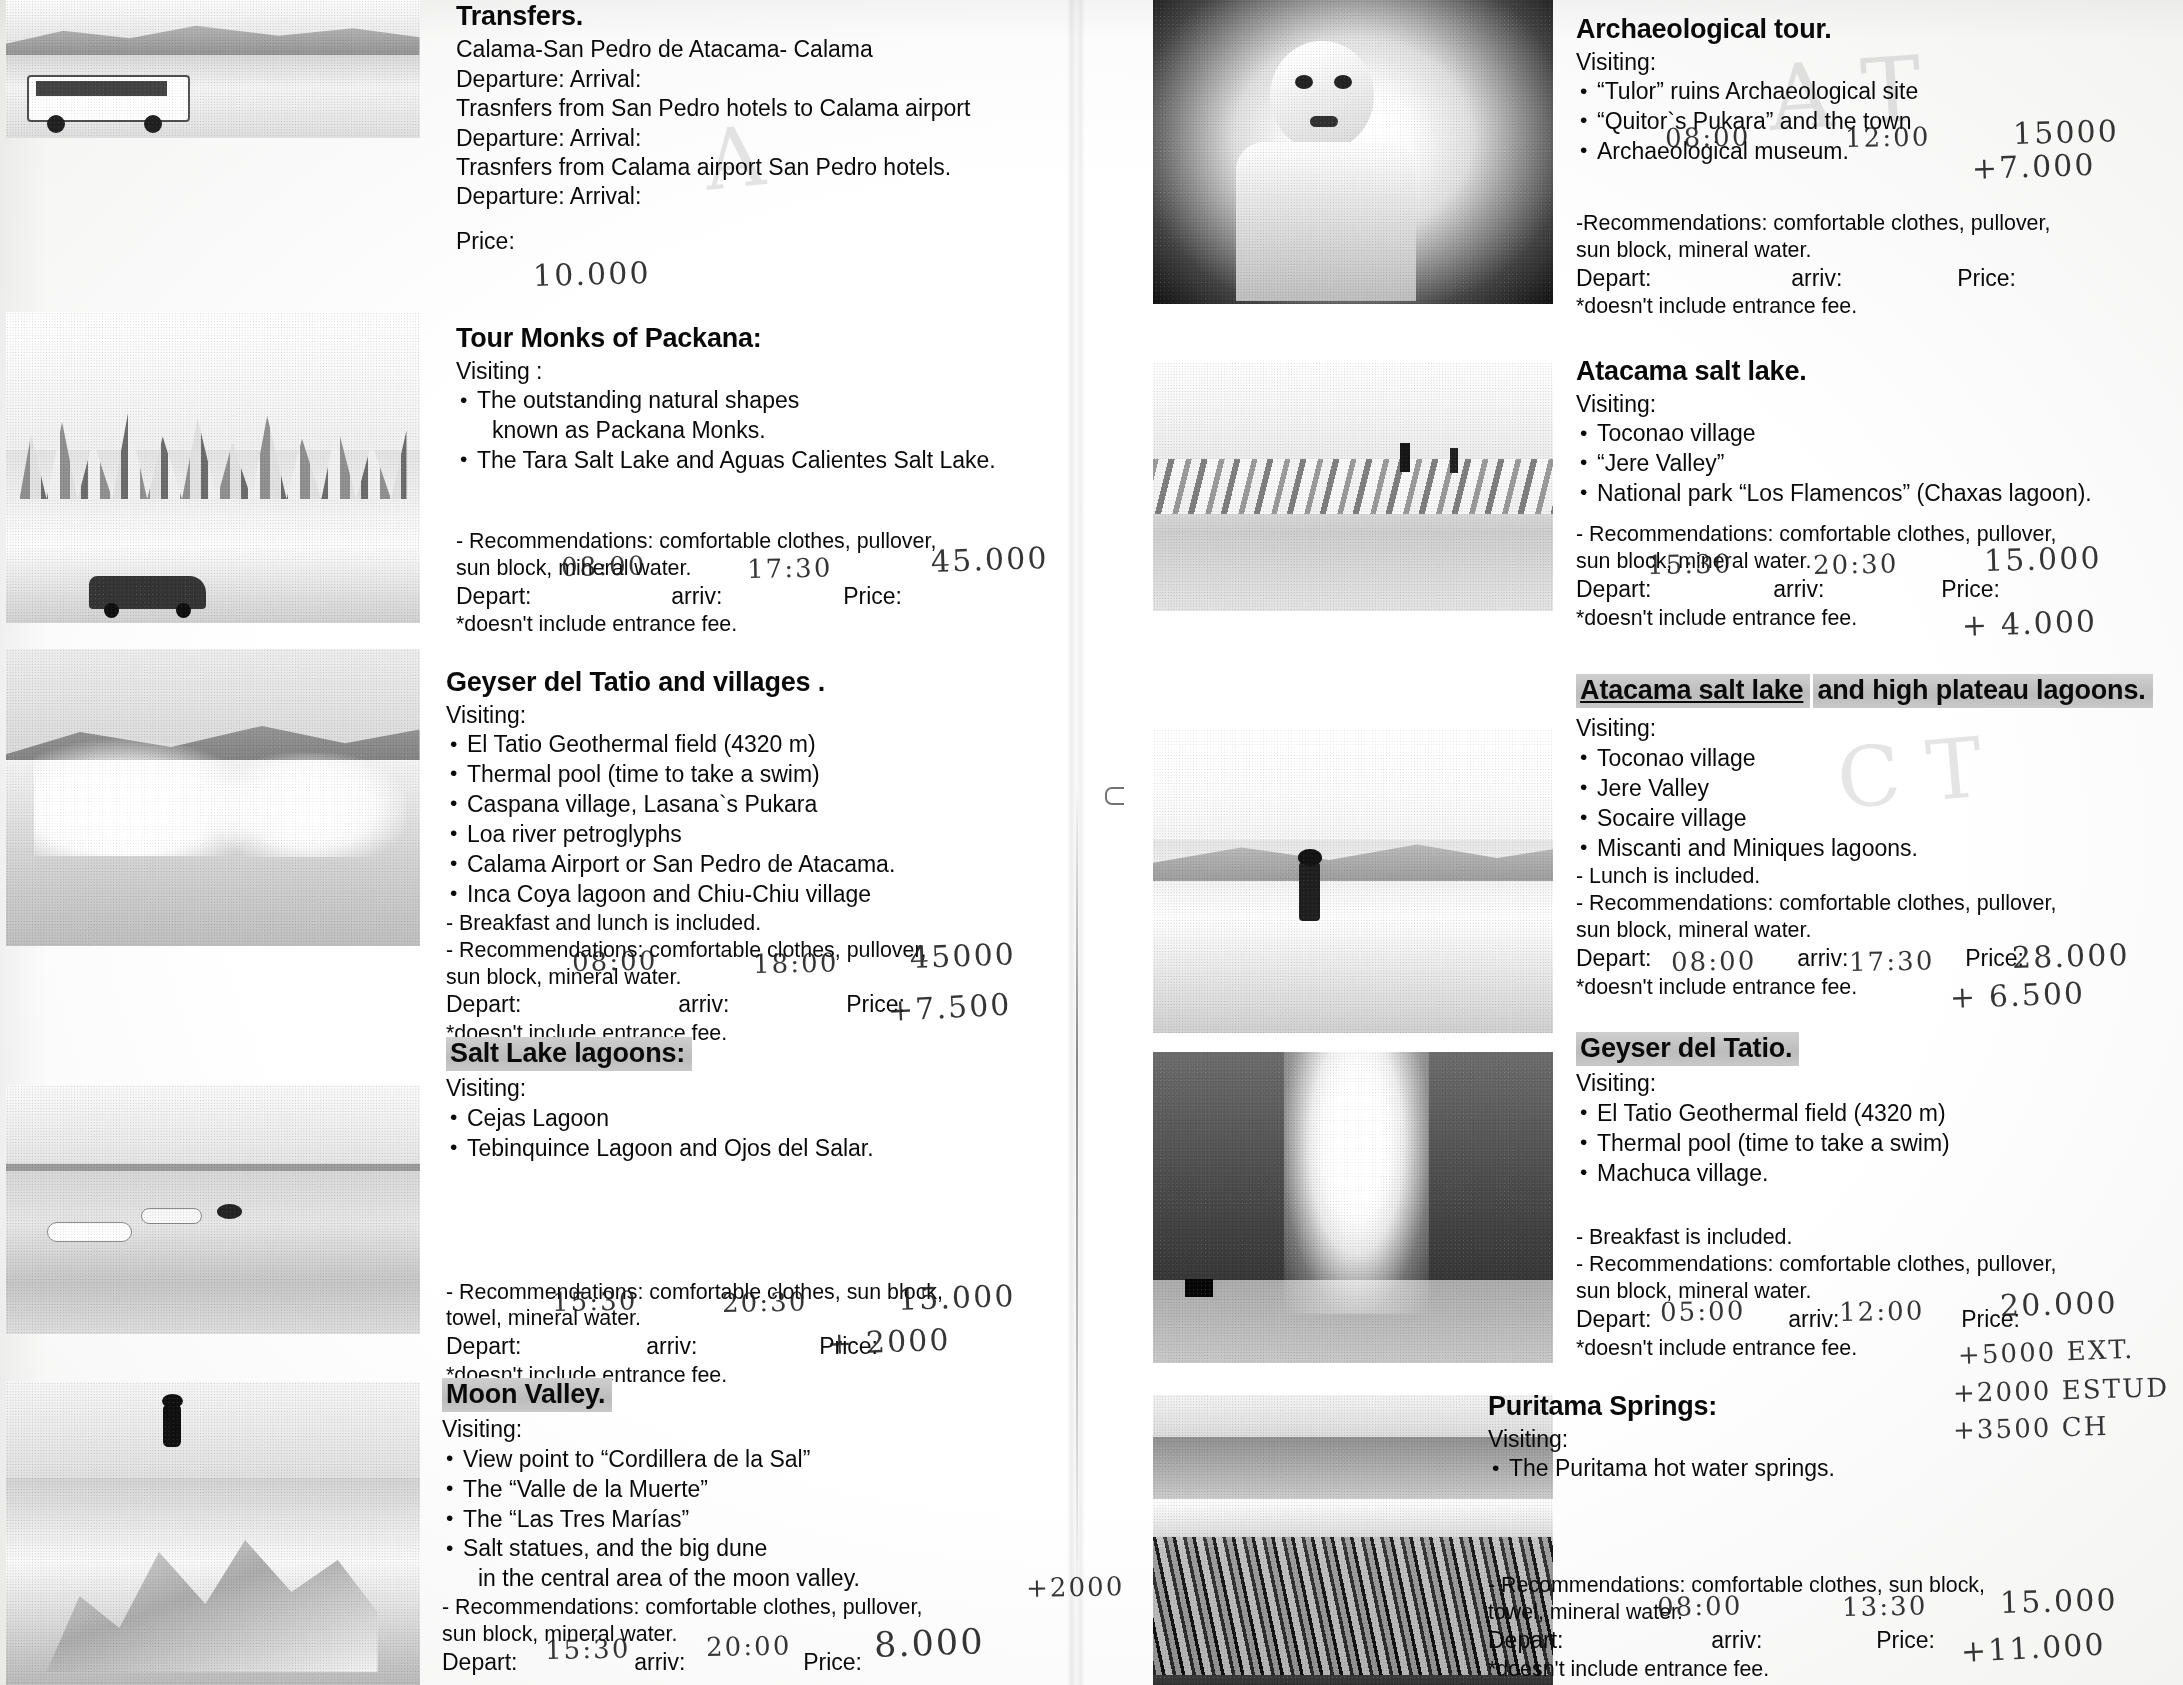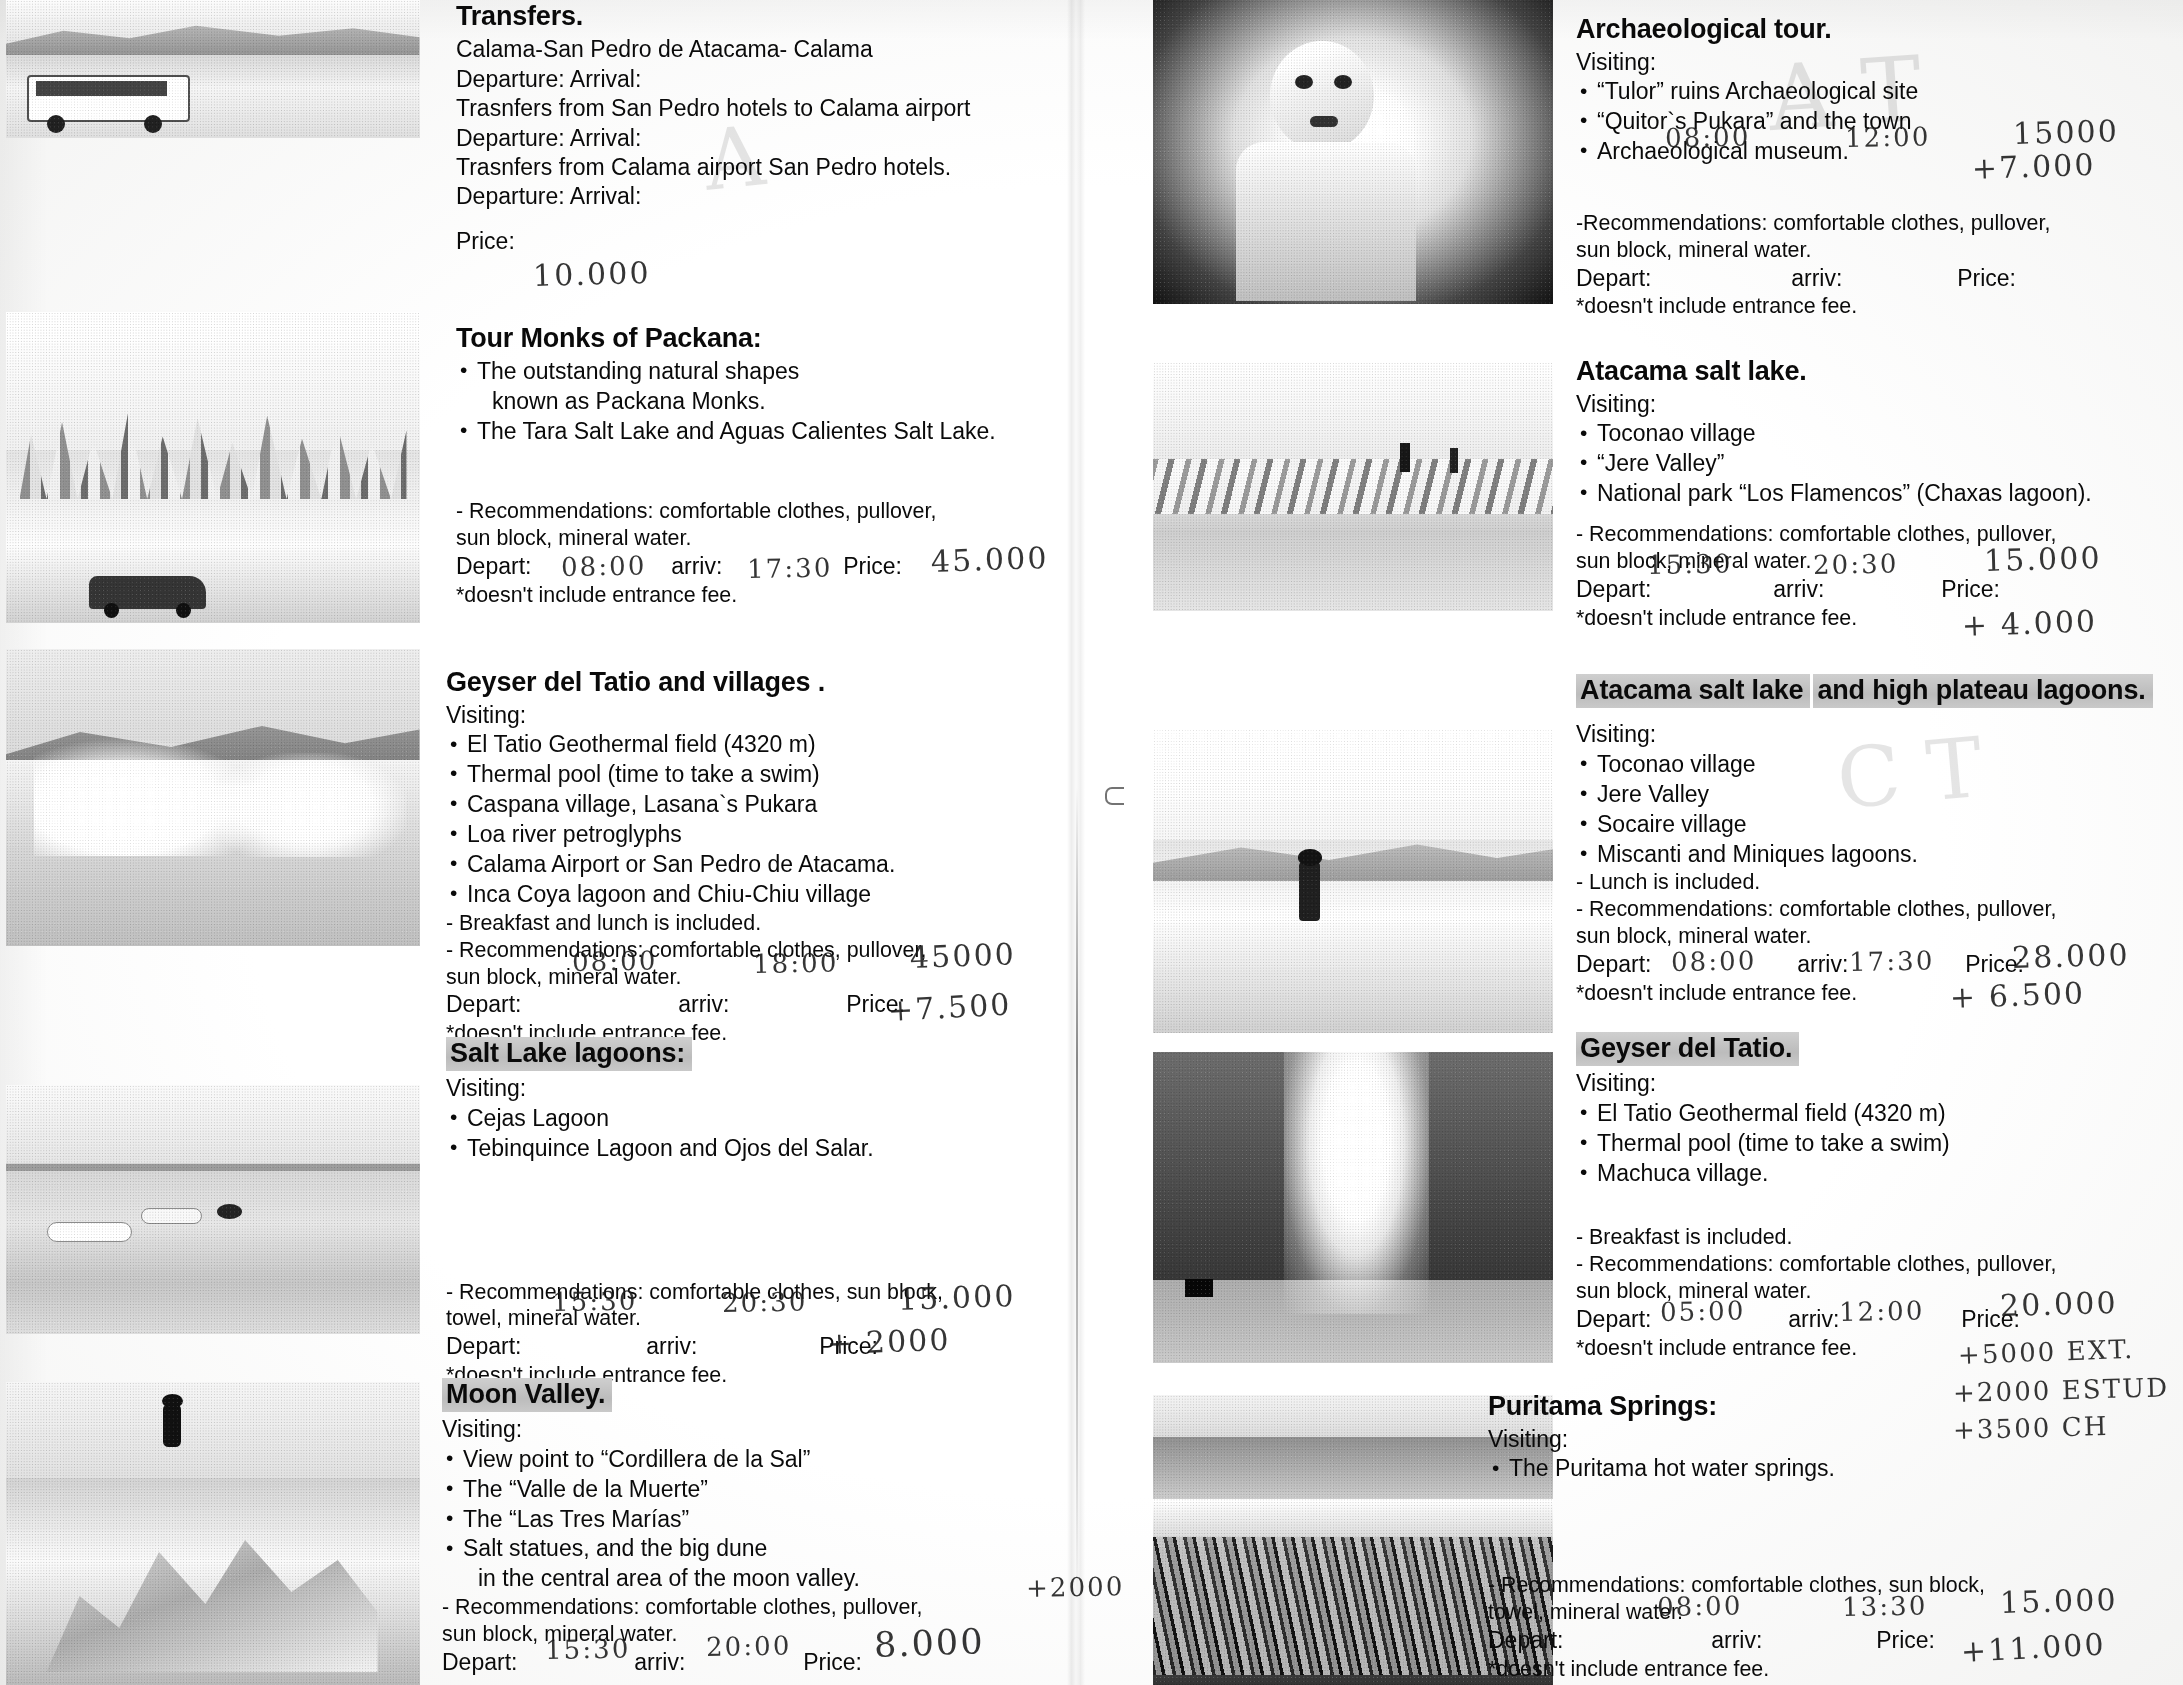--- a/index.html
+++ b/index.html
@@ -199,20 +199,21 @@
   <p class="line">Departure:                    Arrival:</p>
   <p class="line">Trasnfers from Calama airport San Pedro hotels.</p>
   <p class="line">Departure:                    Arrival:</p>
   <div class="gap"></div>
   <p class="line">Price:</p>
 </div>
 <div class="hand md" style="left:533px;top:258px;transform:rotate(-1.5deg);">10.000</div>
 
 <div class="block" style="left:456px;top:323px;width:608px;">
   <h2 class="title">Tour Monks of Packana:</h2>
+  <p class="line">Visiting :</p>
   <p class="li">The outstanding natural shapes</p>
   <p class="li nb" style="padding-left:36px;">known as Packana Monks.</p>
   <p class="li">The Tara Salt Lake and Aguas Calientes Salt Lake.</p>
   <div style="height:52px;"></div>
   <p class="rec">- Recommendations: comfortable clothes, pullover,</p>
   <p class="rec">sun block, mineral water.</p>
   <p class="line">
     <span>Depart:</span>
     <span style="display:inline-block;width:127px;"></span>
     <span>arriv:</span>
@@ -336,21 +337,21 @@
     <span>Price:</span>
   </p>
   <p class="rec">*doesn't include entrance fee.</p>
 </div>
 <div class="hand sm" style="left:1647px;top:550px;transform:rotate(-1deg);">15:30</div>
 <div class="hand sm" style="left:1813px;top:550px;transform:rotate(-1deg);">20:30</div>
 <div class="hand md" style="left:1984px;top:543px;transform:rotate(-1.5deg);">15.000</div>
 <div class="hand md" style="left:1962px;top:608px;transform:rotate(-2deg);">+ 4.000</div>
 
 <div class="block" style="left:1576px;top:674px;width:608px;">
-  <h2 class="title hl" style="margin-bottom:12px;">Atacama salt lake</h2>
+  <h2 class="title hl" style="margin-bottom:6px;text-decoration:underline;">Atacama salt lake</h2>
   <h2 class="title hl">and high plateau lagoons.</h2>
   <p class="line">Visiting:</p>
   <p class="li">Toconao village</p>
   <p class="li">Jere Valley</p>
   <p class="li">Socaire village</p>
   <p class="li">Miscanti and Miniques lagoons.</p>
   <p class="rec">- Lunch is included.</p>
   <p class="rec">- Recommendations: comfortable clothes, pullover,</p>
   <p class="rec">sun block, mineral water.</p>
   <p class="line">

